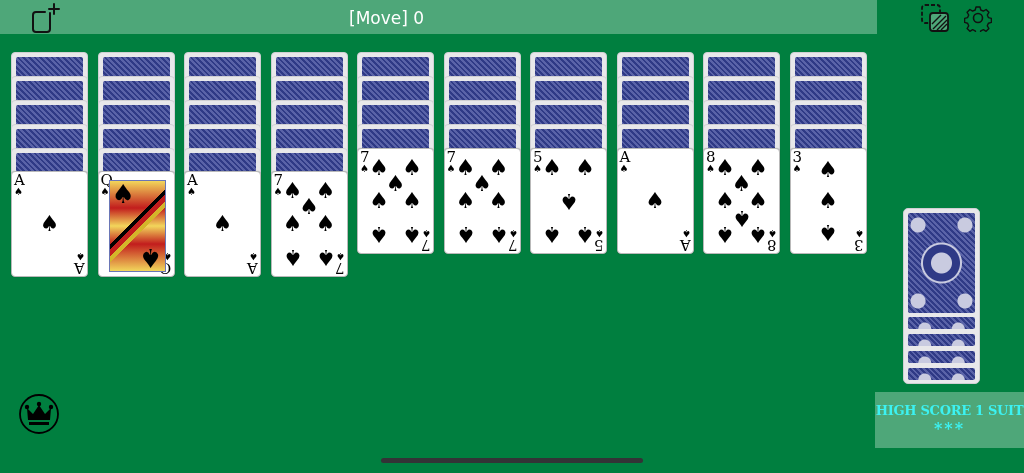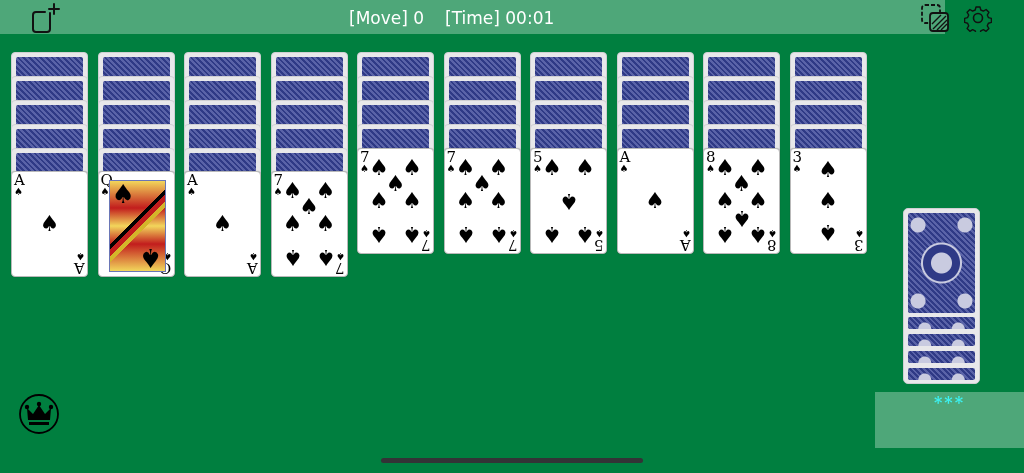--- a/index.html
+++ b/index.html
@@ -1,17 +1,17 @@
 <!DOCTYPE html>
 <html><head>
 <meta charset="utf-8">
 <style>
   html, body { margin:0; padding:0; }
   body { width:1024px; height:473px; overflow:hidden; background:#007f3f; position:relative; font-family:"DejaVu Sans", sans-serif; }
-  .header { position:absolute; left:0; top:0; width:945px; height:34px; background:#4ea779; }
+  .header { position:absolute; left:0; top:0; width:877px; height:34px; background:#4ea779; }
   .hdr-icon { position:absolute; top:3px; cursor:pointer; }
   .stats { position:absolute; top:0; height:34px; line-height:36px; font-size:17px; color:#ffffff; font-family:"DejaVu Sans", sans-serif; }
   .stat { position:absolute; white-space:nowrap; }
   .col { position:absolute; width:77px; }
   .card { position:absolute; left:0; width:77px; height:106px; border-radius:4px; box-sizing:border-box; }
   .back { background:#e8e8ea; border:1px solid #cfcfd3; padding:4px 4px; }
   .back-inner { width:100%; height:100%; border-radius:2px;
     background:
       radial-gradient(circle at 25% 50%, #c9cbe0 0 7px, transparent 8px),
       radial-gradient(circle at 75% 50%, #c9cbe0 0 7px, transparent 8px),
@@ -56,21 +56,20 @@
 <body>
 
 <div class="header">
   <svg class="hdr-icon" style="left:30px;top:3px" width="32" height="30" viewBox="0 0 32 30">
     <path d="M20 10 V26 a3 3 0 0 1 -3 3 H6 a3 3 0 0 1 -3 -3 V12 a3 3 0 0 1 3 -3 H15" fill="none" stroke="#111" stroke-width="2" stroke-linecap="round"></path>
     <path d="M24 1 V11 M19 6 H29" stroke="#111" stroke-width="2" stroke-linecap="round"></path>
   </svg>
 
   <div class="stats" style="left:0;width:1024px;">
     <span class="stat" style="left:349px"><span>[Move]</span> <span>0</span></span>
-    <span class="stat" style="left:445px"><span>[Time]</span> <span>00:01</span></span>
   </div>
 
   <svg class="hdr-icon" style="left:920px;top:3px" width="32" height="30" viewBox="0 0 32 30">
     <rect x="2" y="2" width="18" height="18" rx="3" fill="none" stroke="#111" stroke-width="1.8" stroke-dasharray="4 2"></rect>
     <rect x="10" y="10" width="18" height="18" rx="3" fill="#4ea779" stroke="#111" stroke-width="1.8"></rect>
     <path d="M13 26 L26 13 M17 27 L27 17 M12 21 L21 12 M21 27 L27 21" stroke="#111" stroke-width="1.4"></path>
   </svg>
   <svg class="hdr-icon" style="left:964px;top:4px" width="28" height="28" viewBox="0 0 28 28">
     <circle cx="14" cy="14" r="4.5" fill="none" stroke="#111" stroke-width="1.6"></circle>
     <path d="M12 3 h4 l.8 3 2.6 1.1 2.7-1.6 2.8 2.8-1.6 2.7 1.1 2.6 3 .8 v4 l-3 .8-1.1 2.6 1.6 2.7-2.8 2.8-2.7-1.6-2.6 1.1-.8 3 h-4 l-.8-3-2.6-1.1-2.7 1.6-2.8-2.8 1.6-2.7-1.1-2.6-3-.8 v-4 l3-.8 1.1-2.6-1.6-2.7 2.8-2.8 2.7 1.6 2.6-1.1z" fill="none" stroke="#111" stroke-width="1.4" stroke-linejoin="round"></path>
@@ -338,20 +337,21 @@
 
 <div class="stock">
   <div class="stock-top"></div>
   <div class="stock-strip" style="top:108px"></div>
   <div class="stock-strip" style="top:125px"></div>
   <div class="stock-strip" style="top:142px"></div>
   <div class="stock-strip" style="top:159px"></div>
 </div>
 
 <div class="hs-box">
+  <span class="hs-title">HIGH SCORE 1 SUIT</span>
   <span class="hs-stars">***</span>
 </div>
 
 <svg class="crown" viewBox="0 0 40 40">
   <circle cx="20" cy="20" r="19" fill="none" stroke="#000" stroke-width="1.8"></circle>
   <path d="M9 26 L8 14 L14 20 L20 11 L26 20 L32 14 L31 26 Z" fill="#000"></path>
   <circle cx="8" cy="13" r="2.2" fill="#000"></circle>
   <circle cx="20" cy="10" r="2.2" fill="#000"></circle>
   <circle cx="32" cy="13" r="2.2" fill="#000"></circle>
   <rect x="10" y="28" width="20" height="3" fill="#000"></rect>

